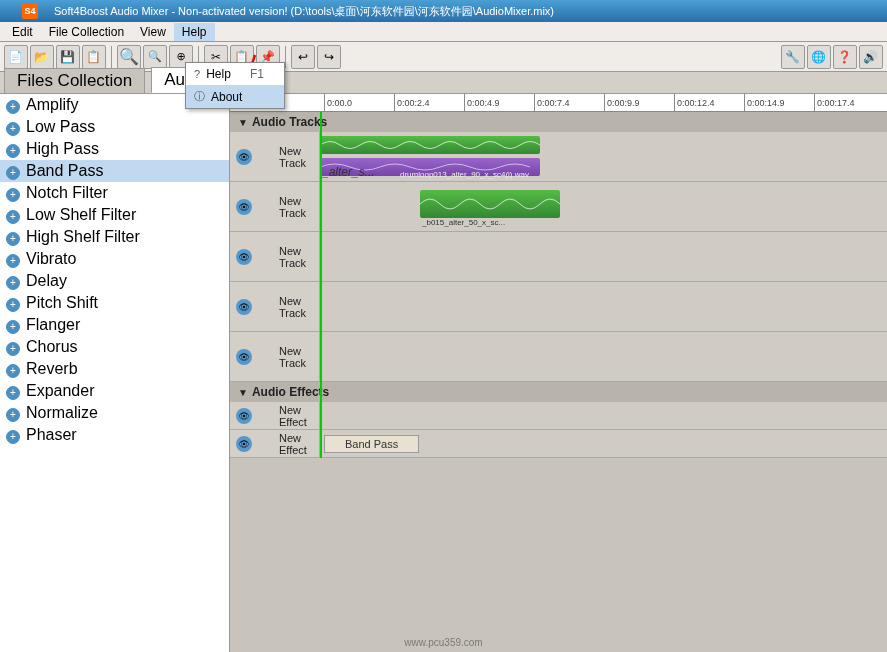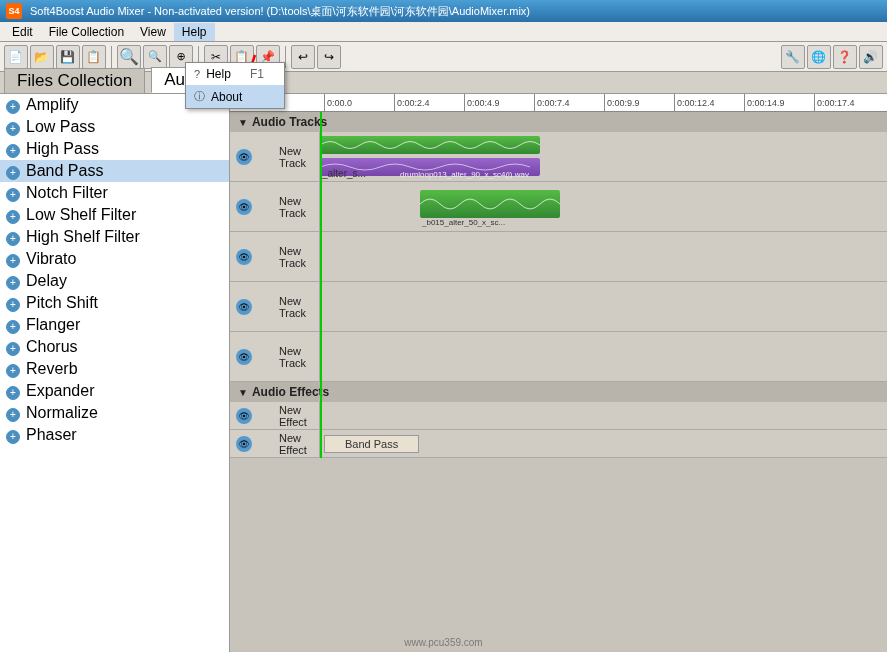--- a/index.html
+++ b/index.html
@@ -2,25 +2,25 @@
 <html><head>
   <meta charset="utf-8">
   <style>
     * { box-sizing: border-box; margin: 0; padding: 0; }
     body { font-family: 'Segoe UI', Tahoma, Geneva, Verdana, sans-serif; font-size: 12px; background: #d4d0c8; overflow: hidden; width: 887px; height: 652px; }
 
     
     .title-bar {
       background: linear-gradient(to bottom, #4a9fd4, #2a6fa8);
       color: white;
-      padding: 3px 6px;
+      padding: 3px 22px;
       font-size: 11px;
       display: flex;
       align-items: center;
-      gap: 8px;
+      gap: 16px;
       height: 22px;
     }
     .title-bar .app-icon {
       width: 16px; height: 16px;
       background: #ff6600;
       border-radius: 2px;
       display: flex; align-items: center; justify-content: center;
       font-size: 9px; color: white; font-weight: bold;
     }
 
@@ -486,21 +486,21 @@
               </svg>
             </div>
 
             <div class="clip" style="left:0; width:220px; background:linear-gradient(to bottom,#9966cc,#7744aa); top:26px; height:18px;">
               <svg width="220" height="18">
                 <g stroke="rgba(255,255,255,0.6)" stroke-width="1" fill="none">
                   <path d="M0,9 Q15,3 30,9 Q45,15 60,9 Q75,3 90,9 Q105,15 120,9 Q135,3 150,9 Q165,15 180,9 Q195,3 210,9"></path>
                 </g>
               </svg>
             </div>
-            <div style="position:absolute;bottom:2px;left:2px;font-size:10px;color:#333;">_alter_s...</div>
+            <div style="position:absolute;bottom:2px;left:2px;font-size:12px;color:#333;font-style:italic;">_alter_s...</div>
             <div style="position:absolute;bottom:2px;left:80px;font-size:8px;color:#eee;">drumloop013_alter_90_x_sc4(i).wav</div>
           </div>
         </div>
 
         <div class="track-row">
           <div class="track-label">
             <div class="track-eye"></div>
             <span class="track-name">New Track</span>
           </div>
           <div class="track-content">

